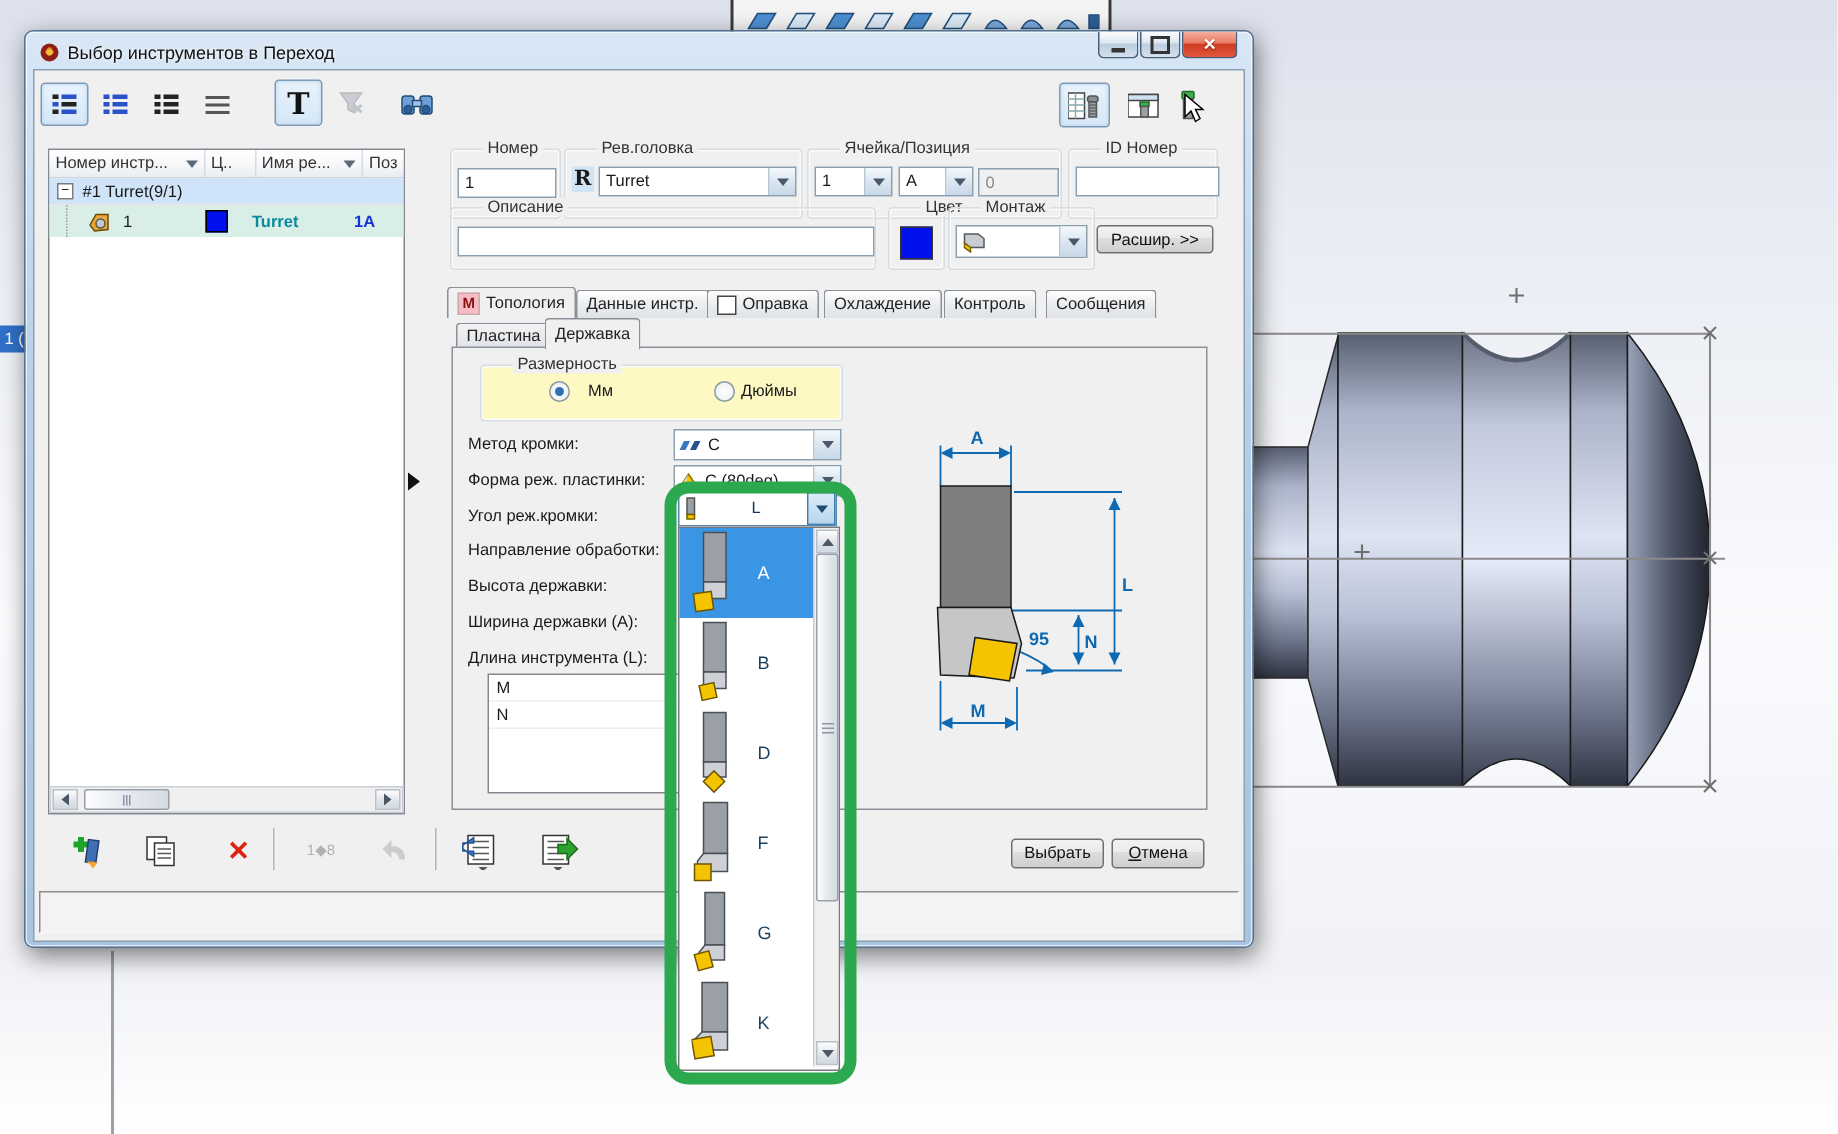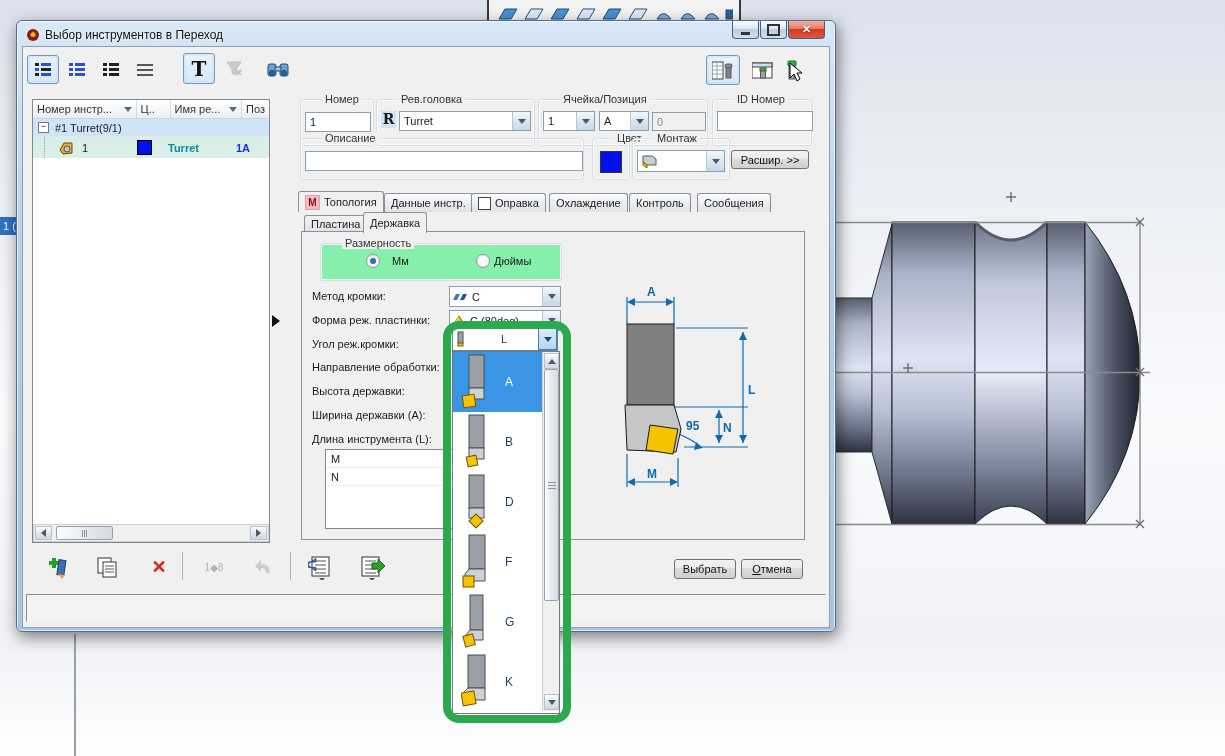--- a/index.html
+++ b/index.html
@@ -407,21 +407,21 @@
 
       <div class="abs tab" style="left:281px;top:168px;height:16px;background:linear-gradient(#f2f3f4,#dfe2e6);">
           <span>Пластина</span>
         </div>
       <div class="abs tab active" style="left:340px;top:165px;height:20px;z-index:2;">
           <span>Державка</span>
         </div>
 
       <div class="abs" style="left:278px;top:184px;width:502px;height:307px;border:1px solid #8a8f98;background:#f0f0f0;"></div>
 
-      <div class="abs group" style="left:297px;top:196px;width:240px;height:36px;background:#86efac;">
+      <div class="abs group" style="left:297px;top:196px;width:240px;height:36px;background:#fef9c3;">
         <span class="legend">Размерность</span>
         <label class="abs" style="left:45px;top:10px;display:flex;align-items:center;gap:12px;">
           <span class="radio on"></span>
             <span>Мм</span>
         </label>
         <label class="abs" style="left:155px;top:10px;display:flex;align-items:center;gap:4px;">
           <span class="radio"></span>
             <span>Дюймы</span>
         </label>
       </div>

